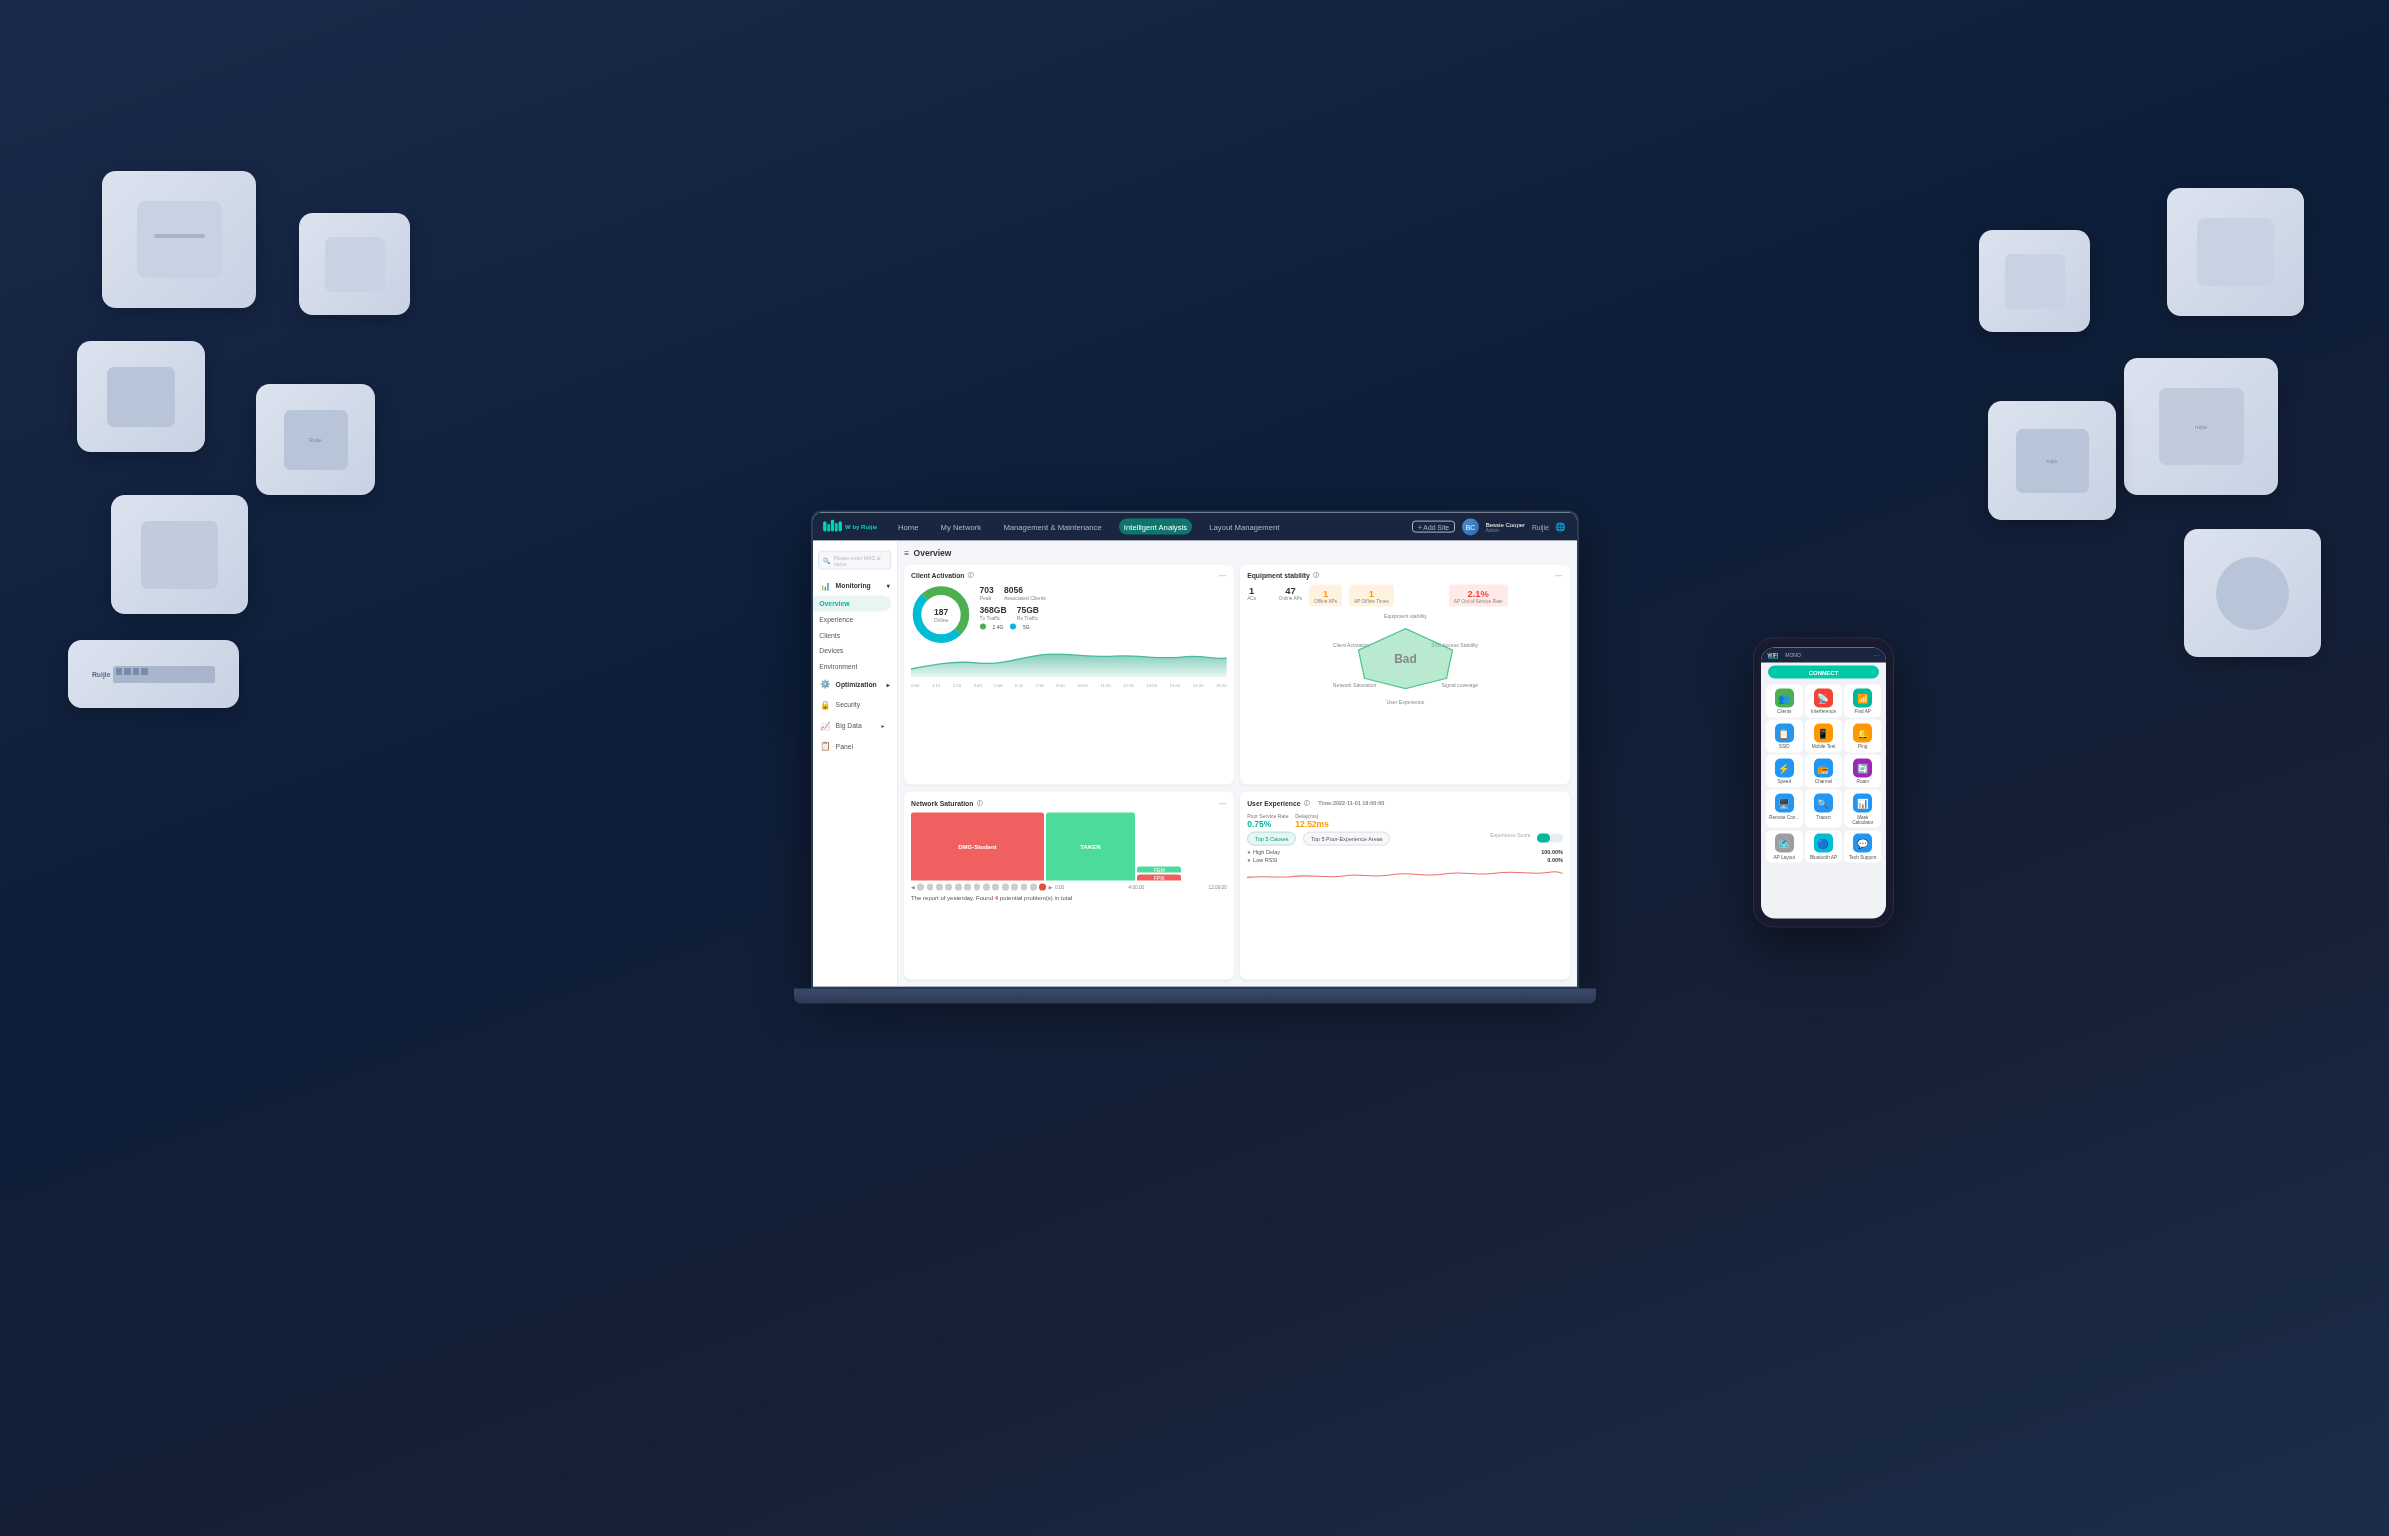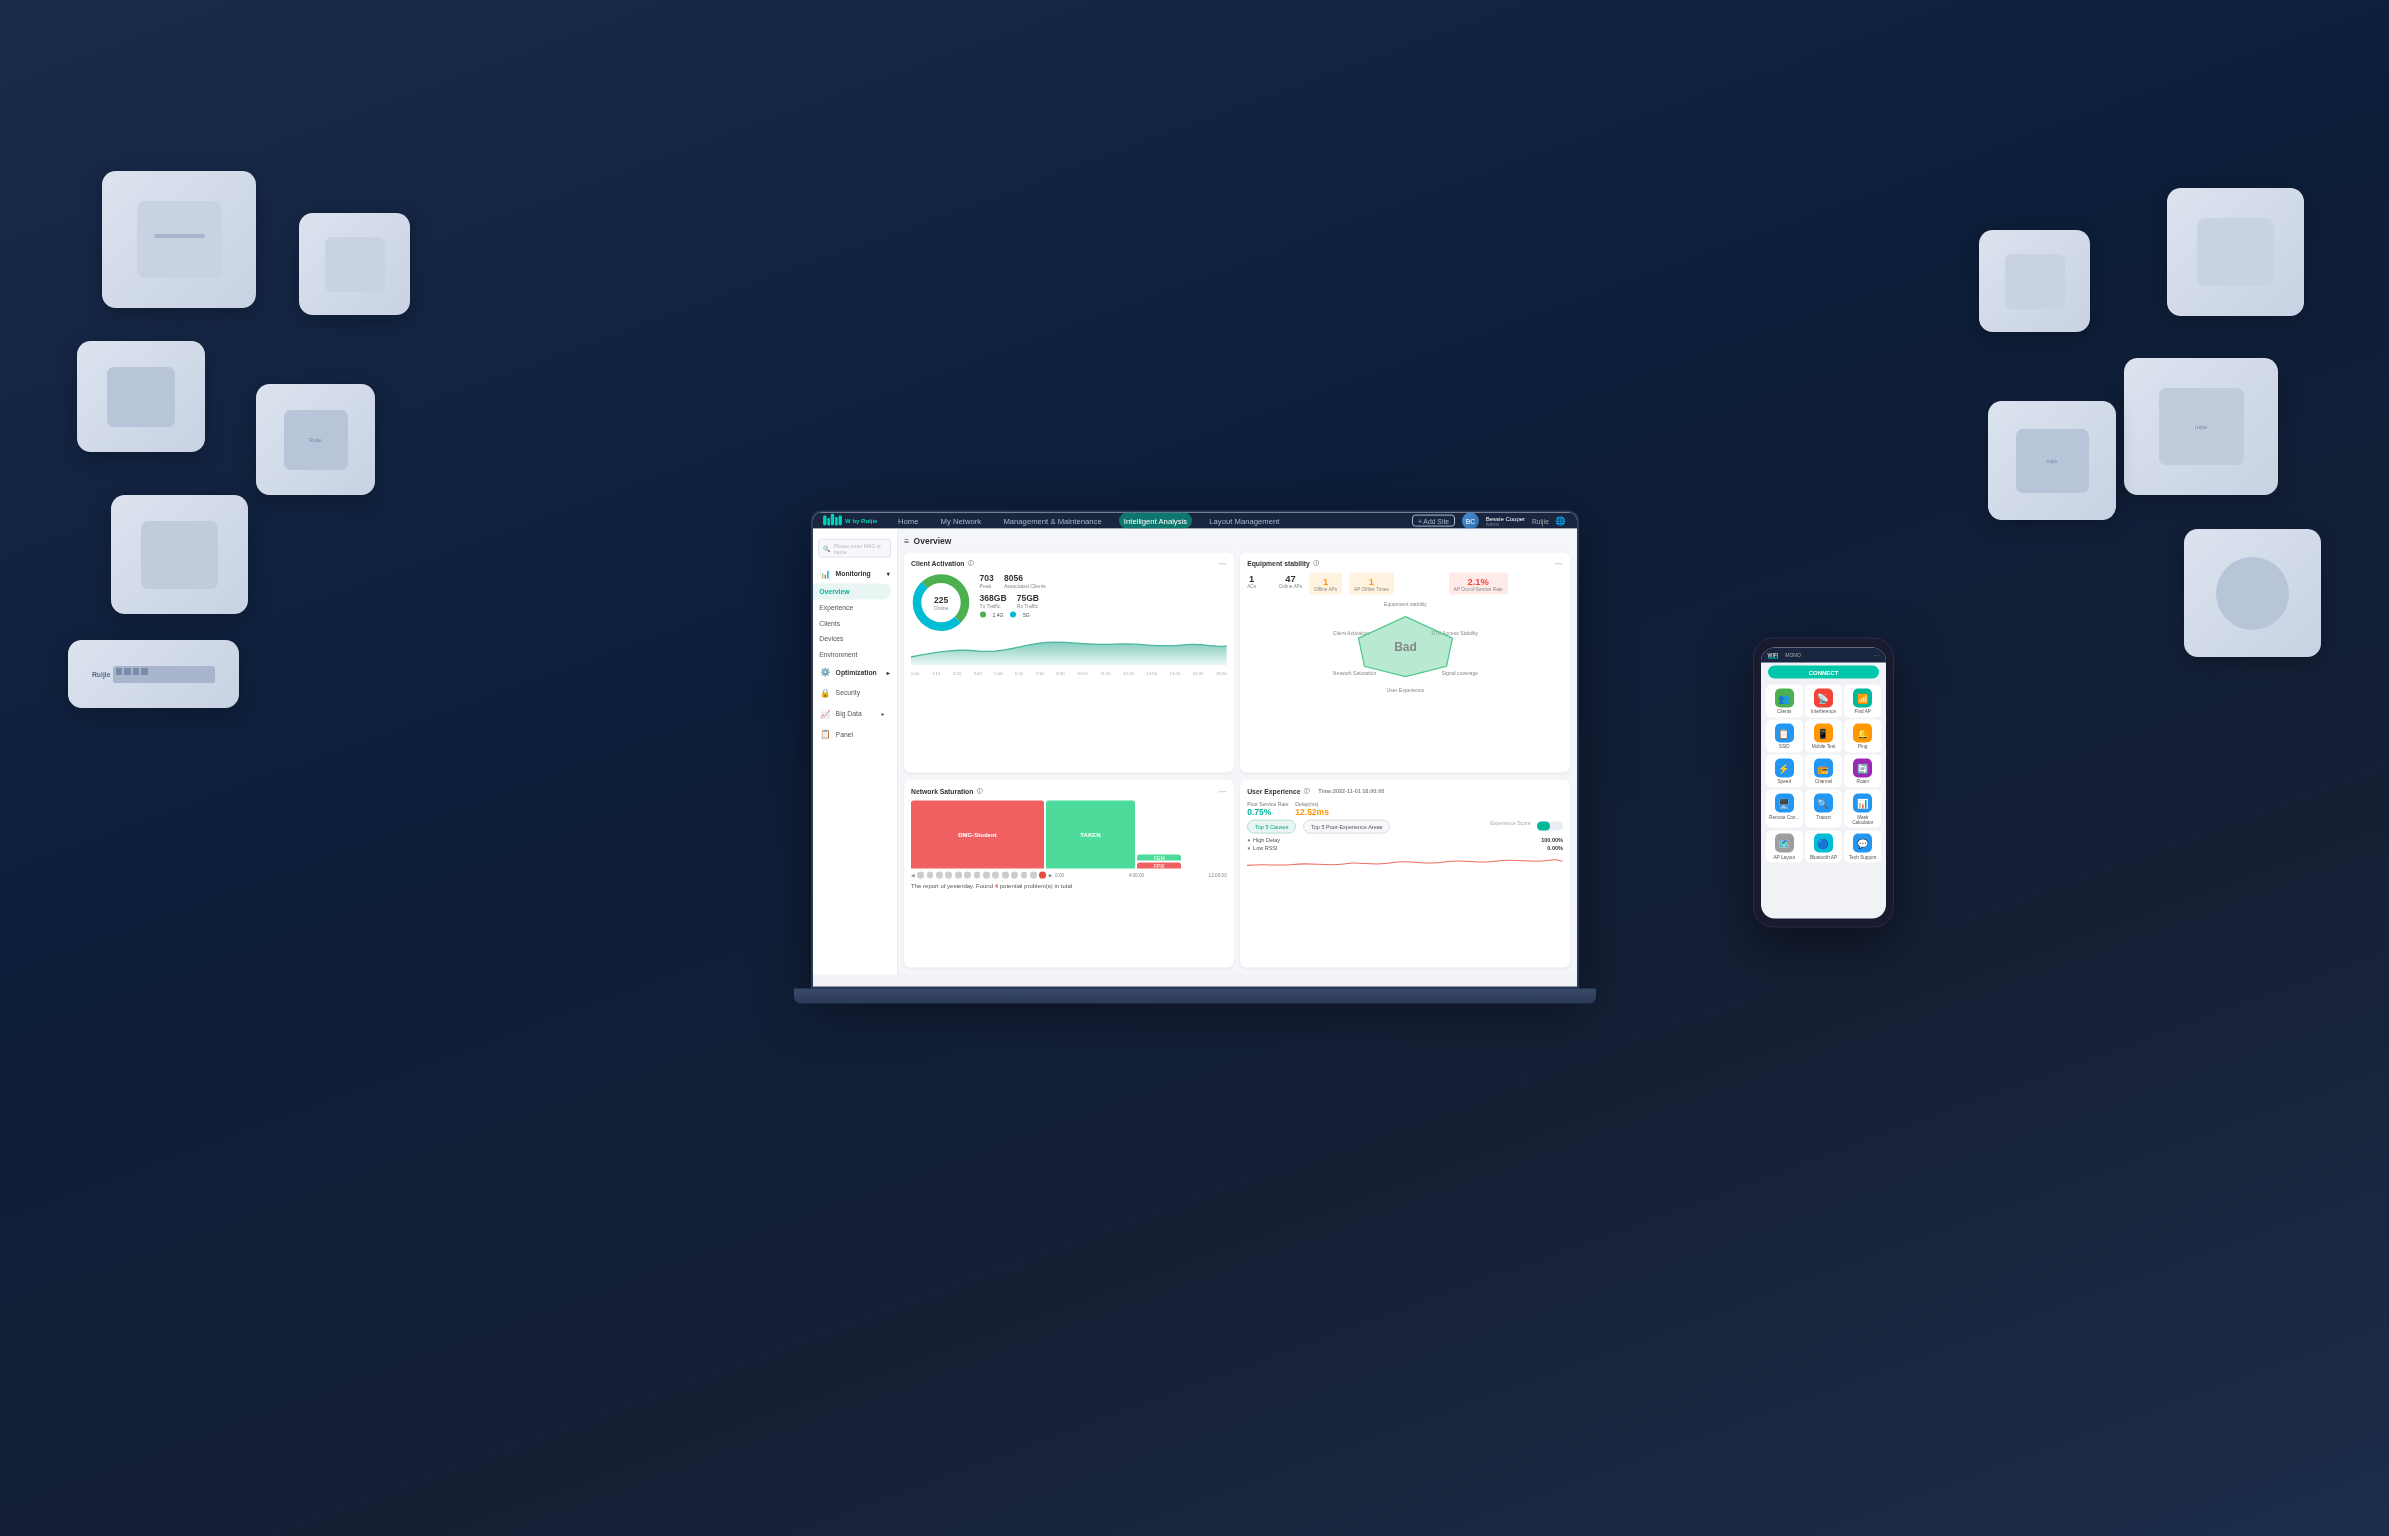--- a/index.html
+++ b/index.html
@@ -36,21 +36,21 @@
       width: 802px;
       height: 15.4px;
       background: linear-gradient(180deg, #3a4a6a 0%, #2a3a55 100%);
       border-radius: 0 0 6.8px 6.8px;
       margin-left: -17px;
     }
 
     
     .navbar {
       background: #1a2540;
-      height: 16px;
+      height: 28px;
       display: flex;
       align-items: center;
       padding: 0 10.2px;
       gap: 15.4px;
     }
     .navbar-logo {
       color: #00d4b8;
       font-size: 12px;
       font-weight: bold;
       display: flex;
@@ -529,21 +529,21 @@
             </div>
             <div style="display:flex;gap:8.5px;">
 
               <div class="donut-container">
                 <svg width="60" height="60" viewBox="0 0 70 70">
                   <circle cx="35" cy="35" r="28" fill="none" stroke="#e8f5e9" stroke-width="10"></circle>
                   <circle cx="35" cy="35" r="28" fill="none" stroke="#4caf50" stroke-width="10" stroke-dasharray="88 88" stroke-dashoffset="22" transform="rotate(-90 35 35)"></circle>
                   <circle cx="35" cy="35" r="28" fill="none" stroke="#00bcd4" stroke-width="10" stroke-dasharray="88 88" stroke-dashoffset="-66" transform="rotate(-90 35 35)"></circle>
                 </svg>
                 <div class="donut-label">
-                  <div class="count">225</div>
+                  <div class="count">187</div>
                   <div class="sublabel">Online</div>
                 </div>
               </div>
               <div style="flex:1;">
                 <div style="display:flex;gap:10.2px;margin-bottom:3.4px;">
                   <div>
                     <div class="stat-value">703</div>
                     <div class="stat-label">Peak</div>
                   </div>
                   <div>

